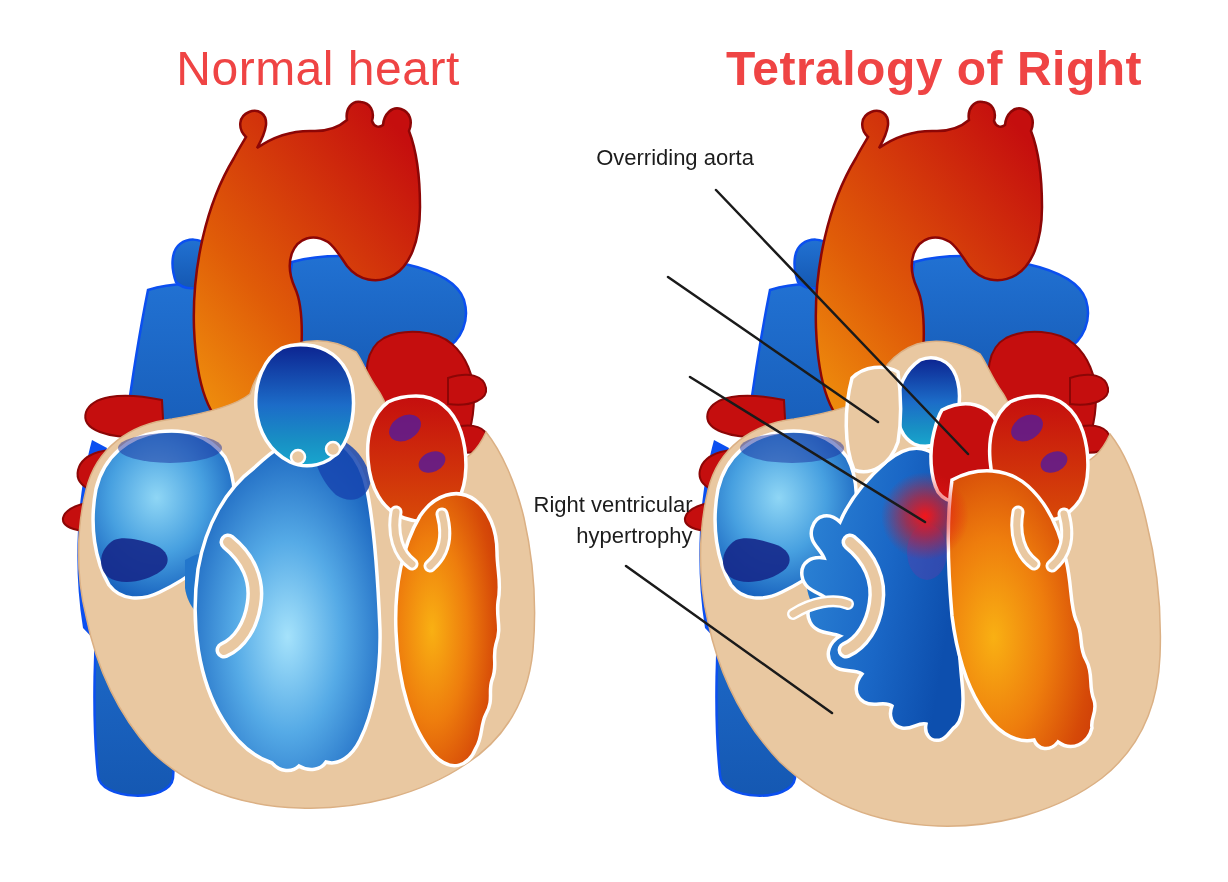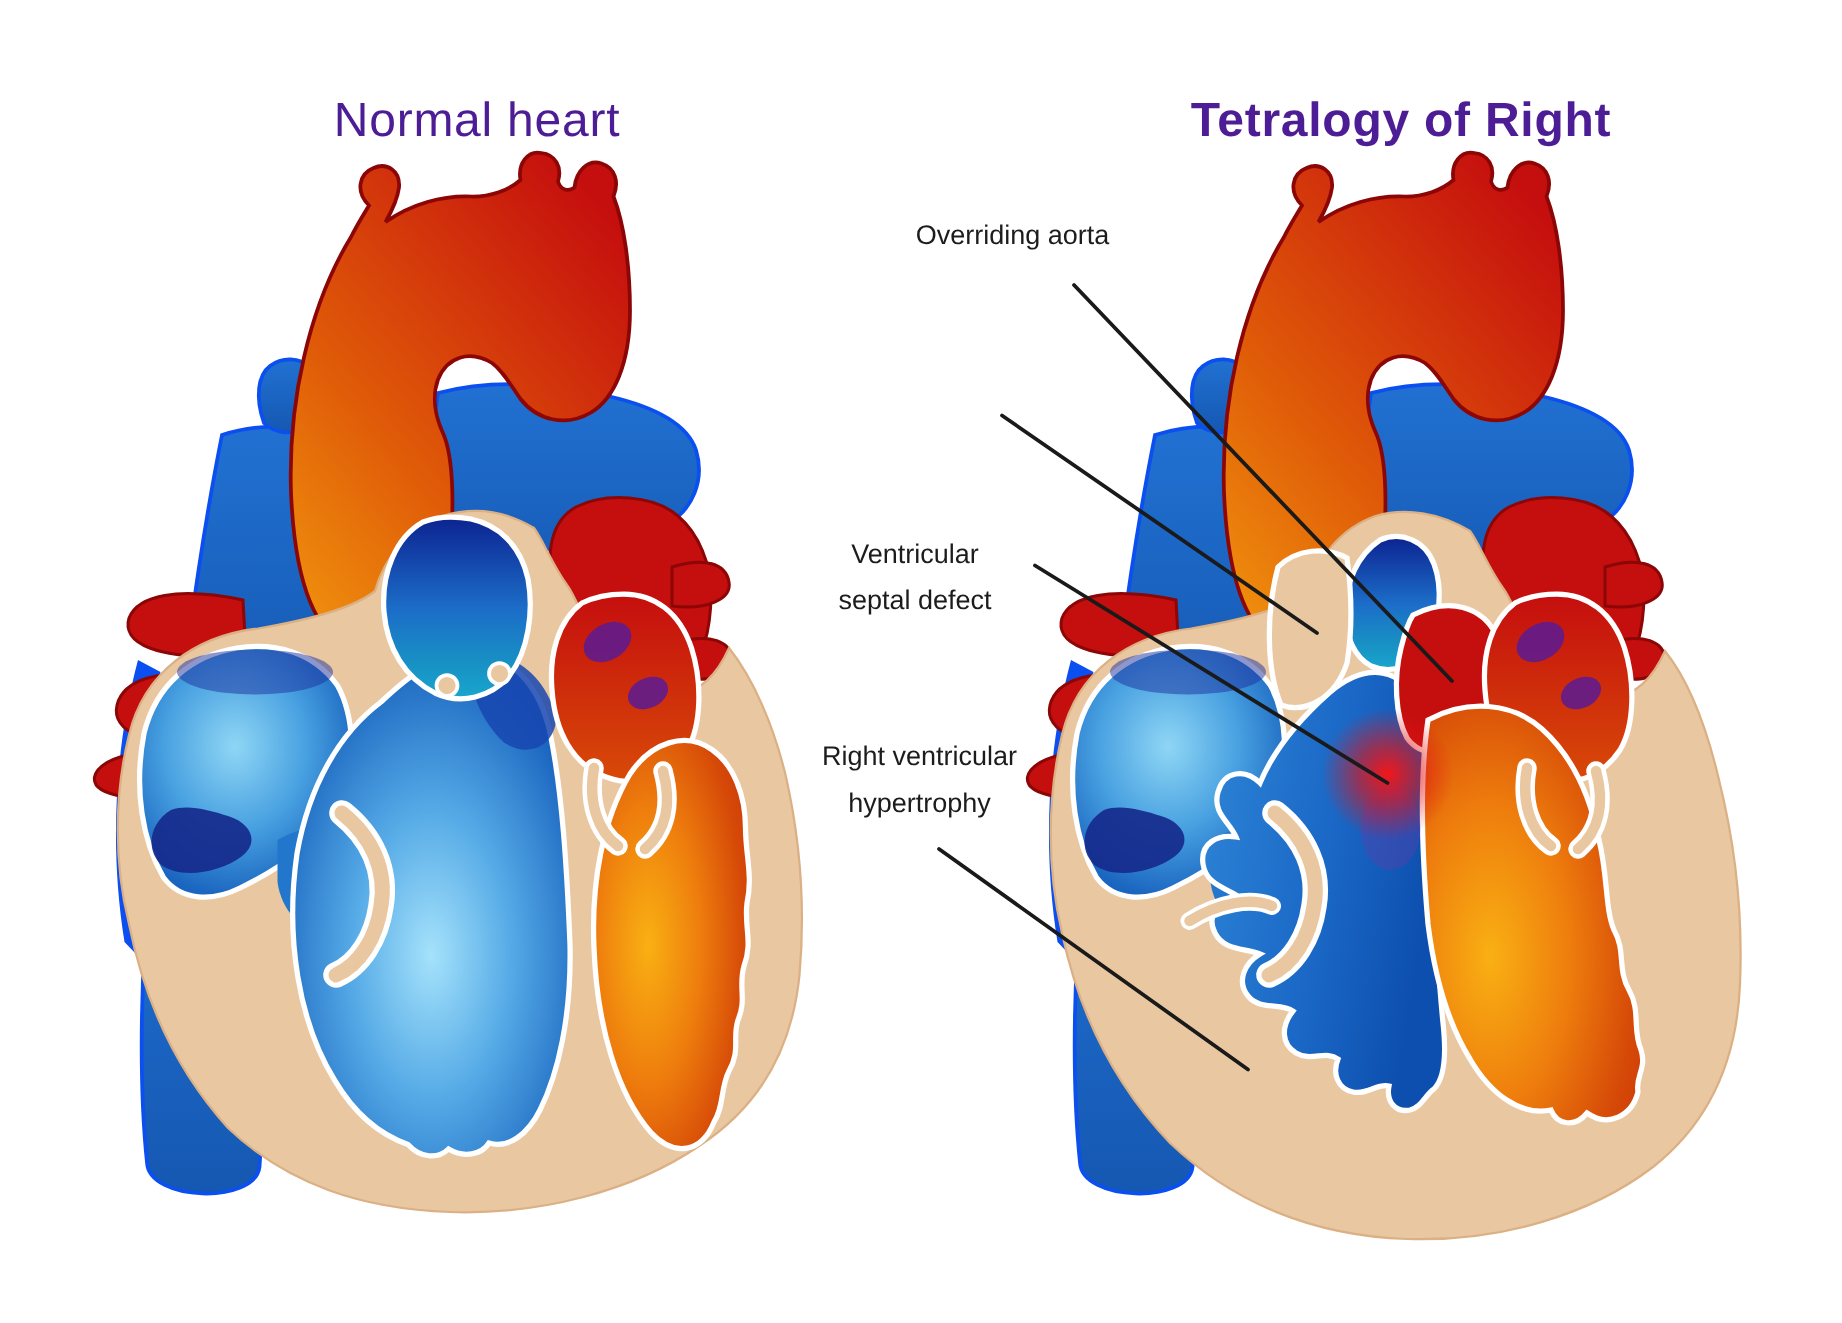--- a/index.html
+++ b/index.html
@@ -4,26 +4,26 @@
 <style>
   html,body{margin:0;padding:0;background:#ffffff;}
   .canvas{
     position:relative;width:1228px;height:882px;background:#ffffff;
     border-radius:28px;overflow:hidden;
     font-family:"Liberation Sans", sans-serif;
   }
   .art{position:absolute;left:0;top:0;width:1228px;height:882px;}
   .fig-title{
     position:absolute;transform:translate(-50%,-50%);
-    font-size:32px;color:#4c1d95;white-space:nowrap;letter-spacing:0.5px;margin-top:12px;
+    font-size:48px;color:#ef4444;white-space:nowrap;letter-spacing:0.5px;
   }
   .fig-title.bold{font-weight:700;}
   .anno-label{
     position:absolute;transform:translate(-50%,-50%);
-    font-size:18px;line-height:31px;color:#1c1c1c;text-align:center;
+    font-size:22px;line-height:31px;color:#1c1c1c;text-align:right;
     white-space:pre-line;
   }
 </style>
 </head>
 <body>
 
 <div class="canvas">
 
   <svg class="art" viewBox="0 0 1228 882" aria-hidden="true">
     <defs>
@@ -188,18 +188,16 @@
       <line x1="668" y1="277" x2="878" y2="422"></line>
       <line x1="690" y1="377" x2="925" y2="522"></line>
       <line x1="626" y1="566" x2="832" y2="713"></line>
     </g>
   </svg>
 
   <div class="fig-title" style="left:318px;top:68px">Normal heart</div>
   <div class="fig-title bold" style="left:934px;top:68px">Tetralogy of Right</div>
 
   <div class="anno-label" style="left:675px;top:157px">Overriding aorta</div>
-  <div class="anno-label" style="left:610px;top:385px">Ventricular
-septal defect</div>
   <div class="anno-label" style="left:613px;top:520px">Right ventricular
 hypertrophy</div>
 
 </div>
 
 </body></html>

